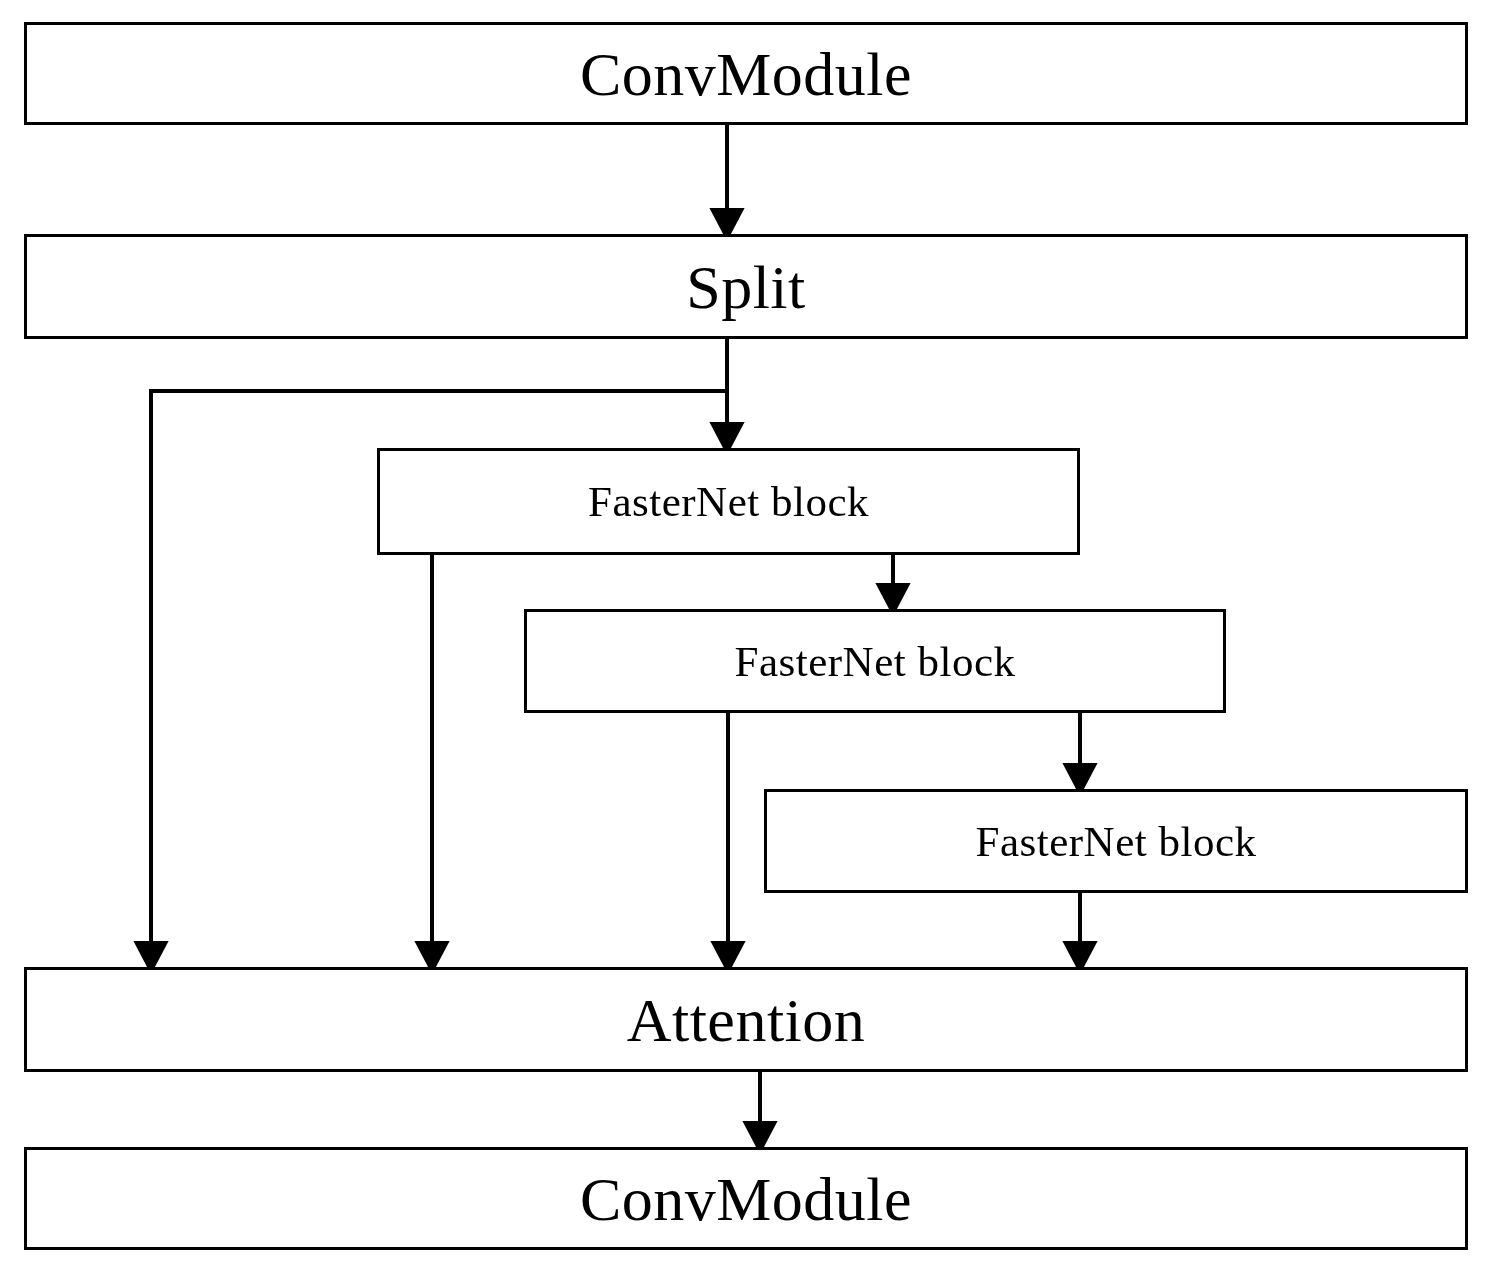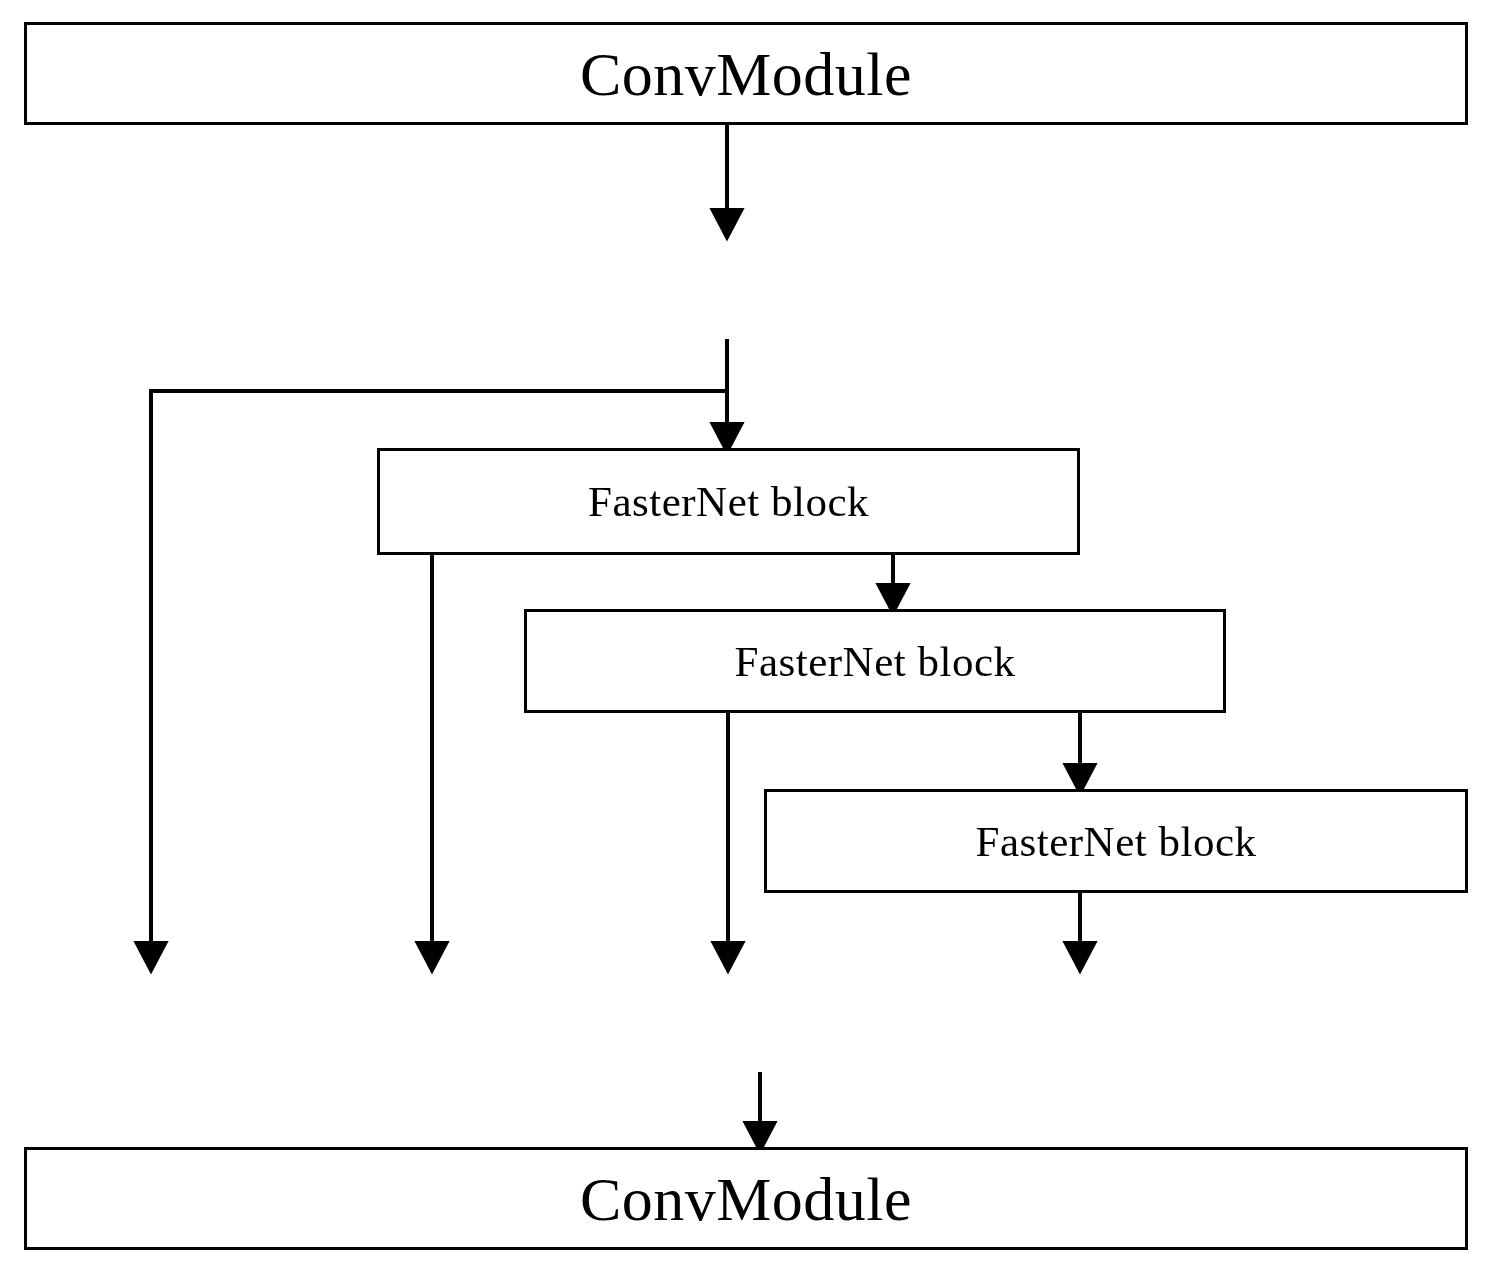--- a/index.html
+++ b/index.html
@@ -95,31 +95,37 @@
 
     <g>
       <line x1="760" y1="1072" x2="760" y2="1137" stroke="#000000" stroke-width="4" marker-end="url(#arrowhead)"></line>
     </g>
   </svg>
 
   <div class="node-box" style="left:24px; top:22px; width:1444px; height:103px;">
     <span class="node-label">ConvModule</span>
   </div>
 
+  <div class="node-box" style="left:24px; top:234px; width:1444px; height:105px;">
+    <span class="node-label">Split</span>
+  </div>
 
   <div class="node-box" style="left:377px; top:448px; width:703px; height:107px;">
     <span class="node-label small">FasterNet block</span>
   </div>
 
   <div class="node-box" style="left:524px; top:609px; width:702px; height:104px;">
     <span class="node-label small">FasterNet block</span>
   </div>
 
   <div class="node-box" style="left:764px; top:789px; width:704px; height:104px;">
     <span class="node-label small">FasterNet block</span>
   </div>
 
+  <div class="node-box" style="left:24px; top:967px; width:1444px; height:105px;">
+    <span class="node-label">Attention</span>
+  </div>
 
   <div class="node-box" style="left:24px; top:1147px; width:1444px; height:103px;">
     <span class="node-label">ConvModule</span>
   </div>
 
 </div>
 
 </body></html>

